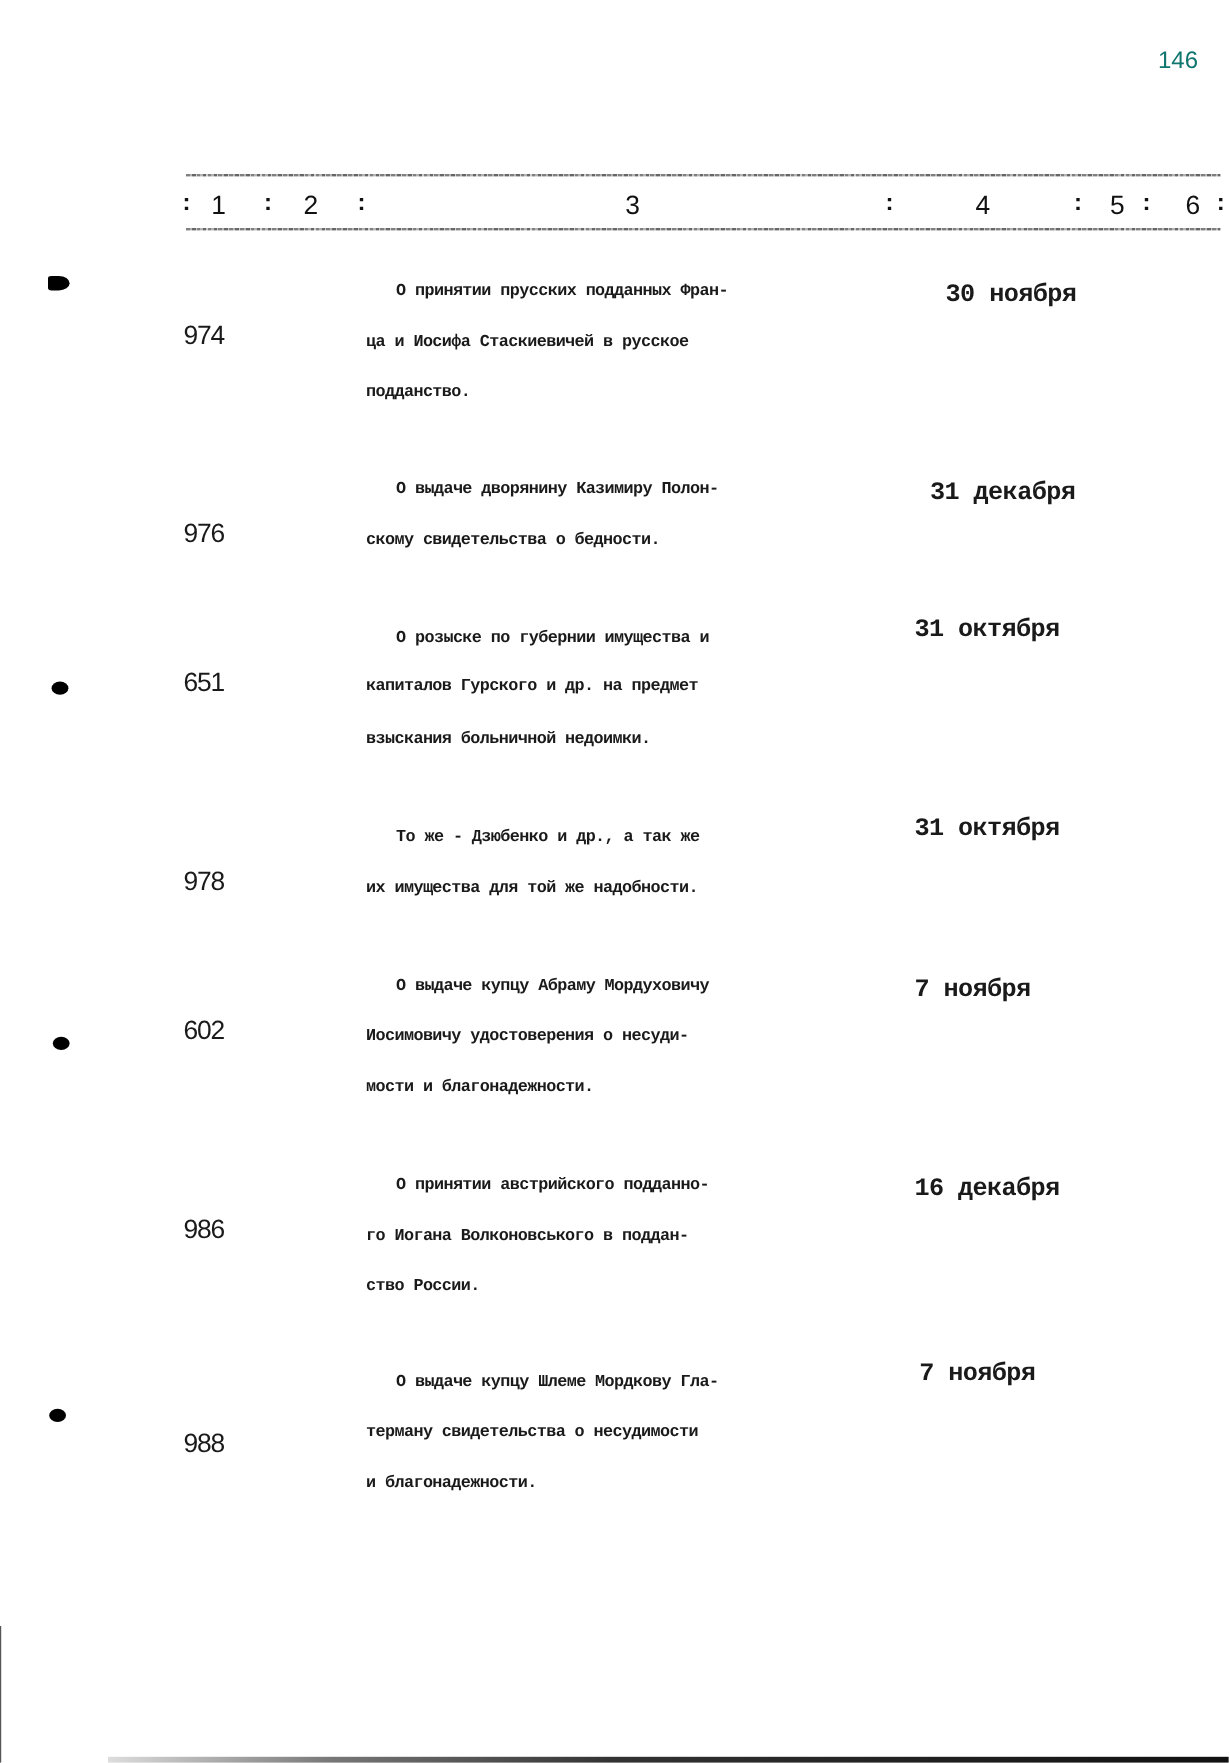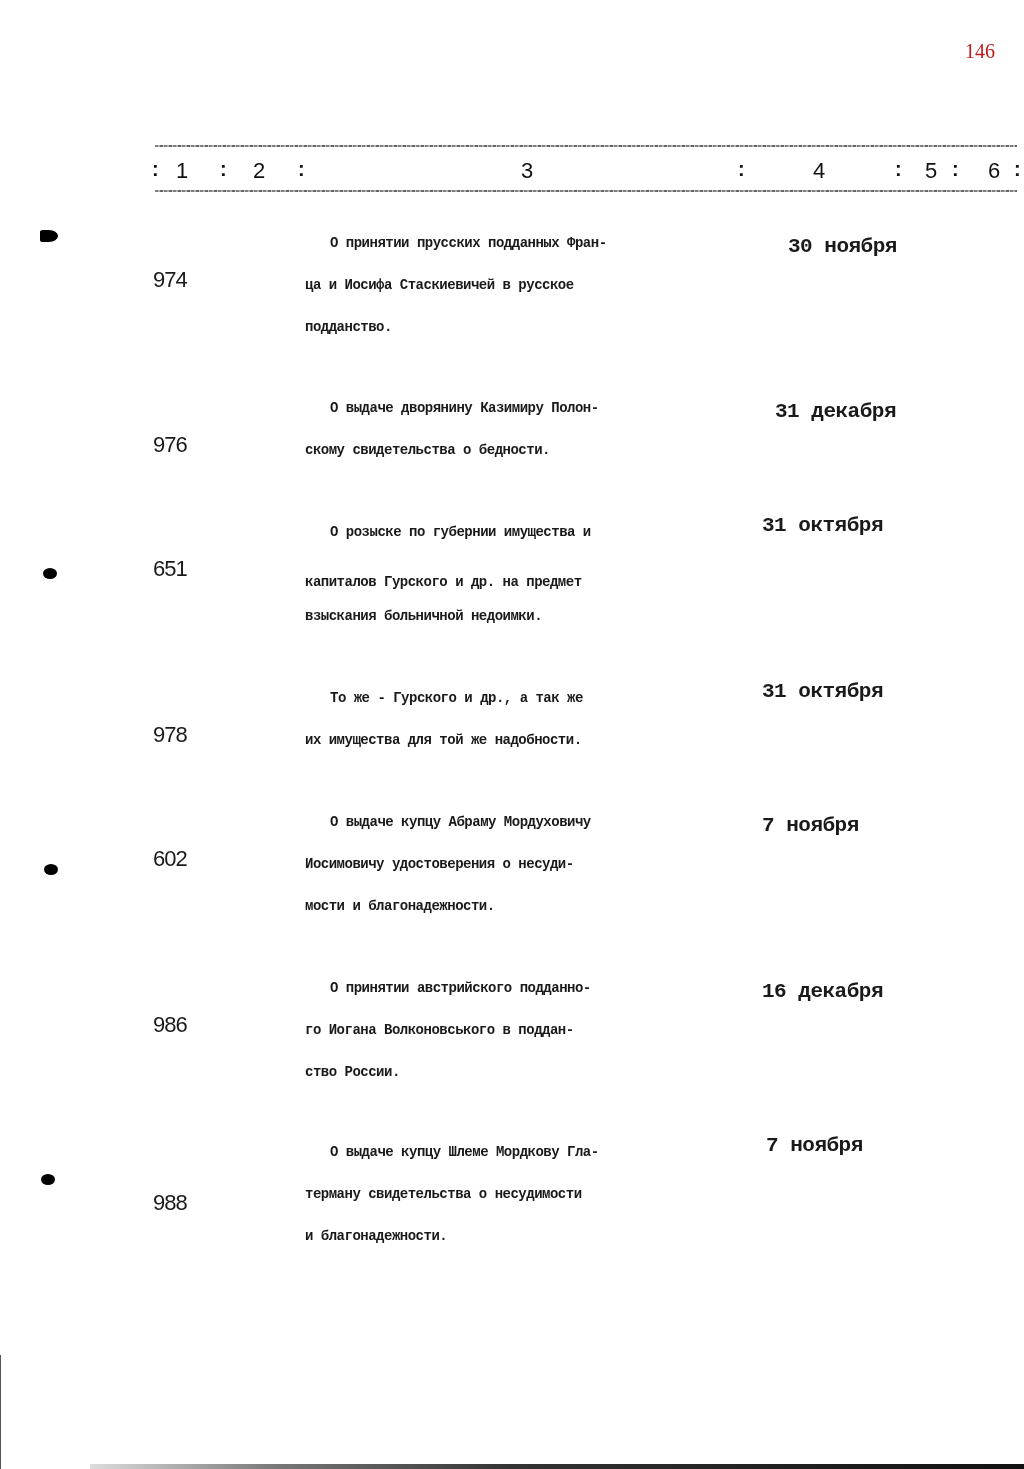--- a/index.html
+++ b/index.html
@@ -3,22 +3,22 @@
 <meta charset="utf-8">
 <style>
   html, body { margin: 0; padding: 0; background: #ffffff; }
   body {
     width: 1024px; height: 1469px; position: relative; overflow: hidden;
     font-family: "Liberation Mono", "DejaVu Sans Mono", monospace;
     color: #1a1a1a;
   }
   .page-number {
     position: absolute; left: 965px; top: 40px;
-    font-family: Liberation Serif, serif;
-    font-size: 20px; color: #b91c1c;
+    font-family: Liberation Sans, sans-serif;
+    font-size: 20px; color: #0f766e;
   }
   .rule {
     position: absolute; left: 155px; width: 862px; height: 2px;
     background: repeating-linear-gradient(90deg, #555 0 3px, #999 3px 5px, #333 5px 8px, #bbb 8px 9px);
     opacity: 0.75;
   }
   .rule.top { top: 145px; }
   .rule.bottom { top: 190px; }
   .header-row {
     position: absolute; left: 0; top: 158px; width: 1024px; height: 28px;
@@ -91,28 +91,28 @@
   <div class="entry" style="top:400px">
     <span class="num">976</span>
     <span class="line" style="left:330px; top:0">О выдаче дворянину Казимиру Полон-</span>
     <span class="line" style="left:305px; top:42px">скому свидетельства о бедности.</span>
     <span class="date" style="left:775px; top:0">31 декабря</span>
   </div>
 
   <div class="entry" style="top:524px">
     <span class="num">651</span>
     <span class="line" style="left:330px; top:0">О розыске по губернии имущества и</span>
-    <span class="line" style="left:305px; top:50px">капиталов Гурского и др. на предмет</span>
+    <span class="line" style="left:305px; top:40px">капиталов Гурского и др. на предмет</span>
     <span class="line" style="left:305px; top:84px">взыскания больничной недоимки.</span>
     <span class="date" style="left:762px; top:-10px">31 октября</span>
   </div>
 
   <div class="entry" style="top:690px">
     <span class="num">978</span>
-    <span class="line" style="left:330px; top:0">То же - Гурского и др., а так же</span>
+    <span class="line" style="left:330px; top:0">То же - Дзюбенко и др., а так же</span>
     <span class="line" style="left:305px; top:42px">их имущества для той же надобности.</span>
     <span class="date" style="left:762px; top:-10px">31 октября</span>
   </div>
 
   <div class="entry" style="top:814px">
     <span class="num">602</span>
     <span class="line" style="left:330px; top:0">О выдаче купцу Абраму Мордуховичу</span>
     <span class="line" style="left:305px; top:42px">Иосимовичу удостоверения о несуди-</span>
     <span class="line" style="left:305px; top:84px">мости и благонадежности.</span>
     <span class="date" style="left:762px; top:0">7 ноября</span>

